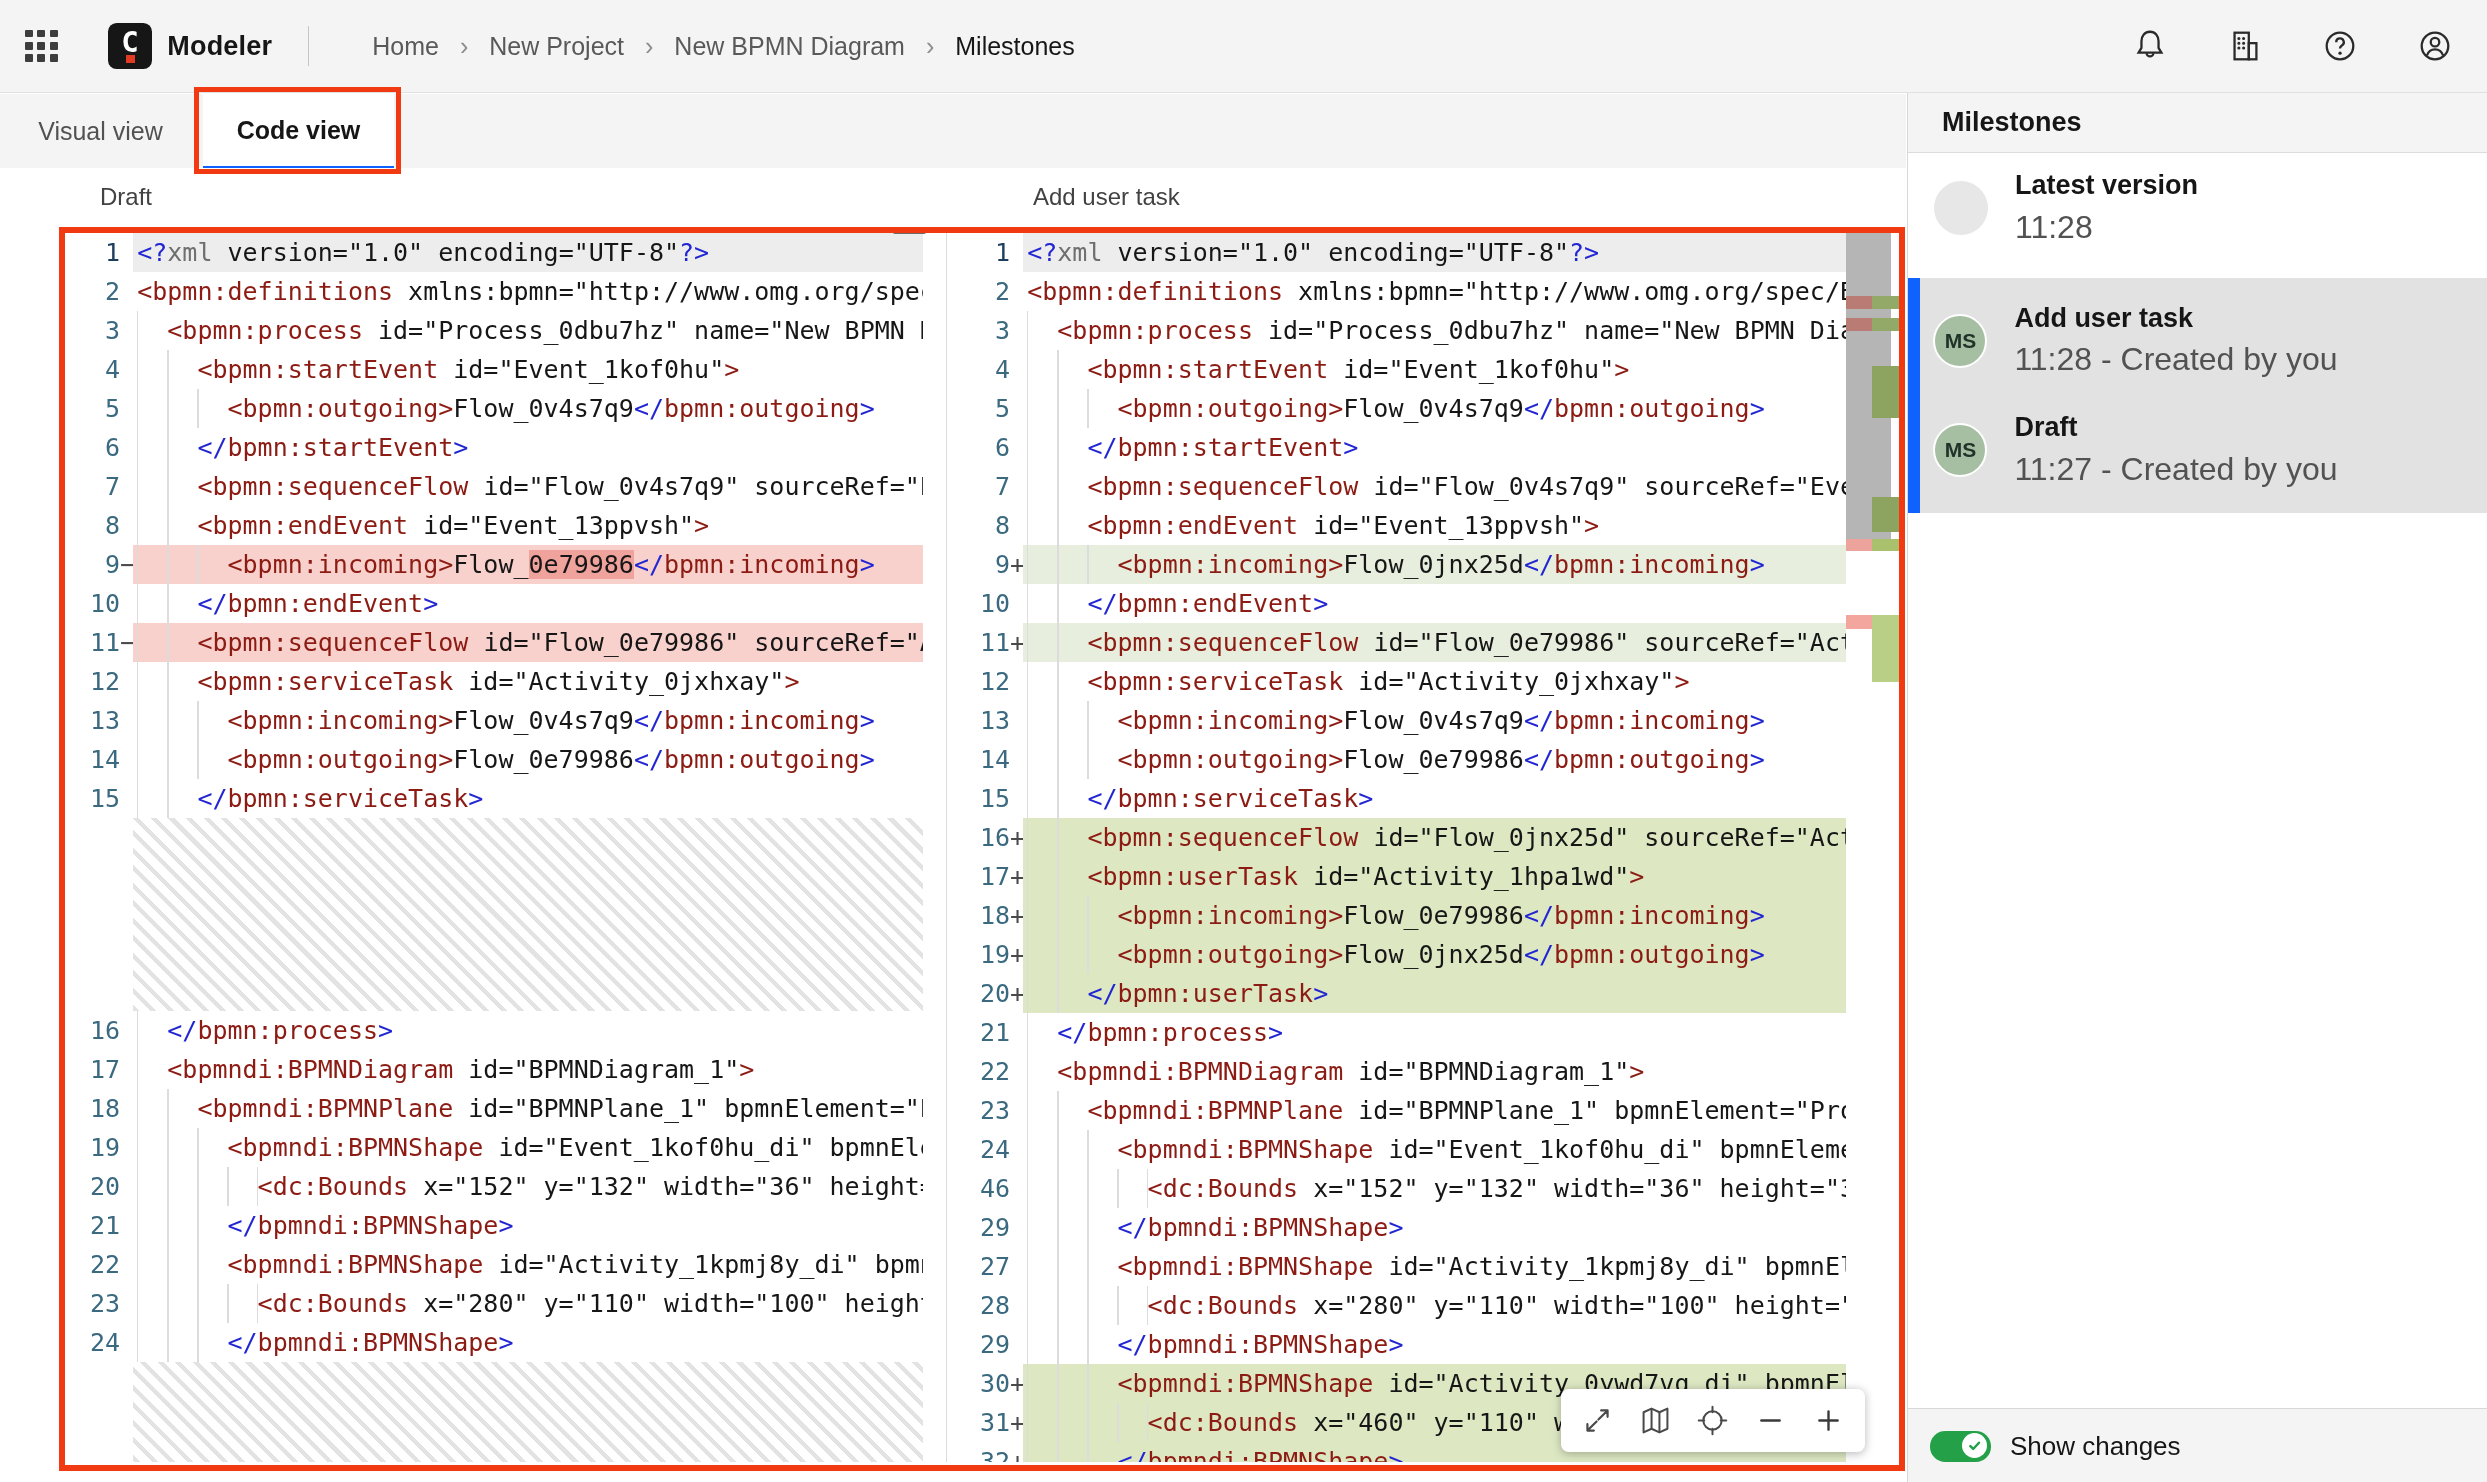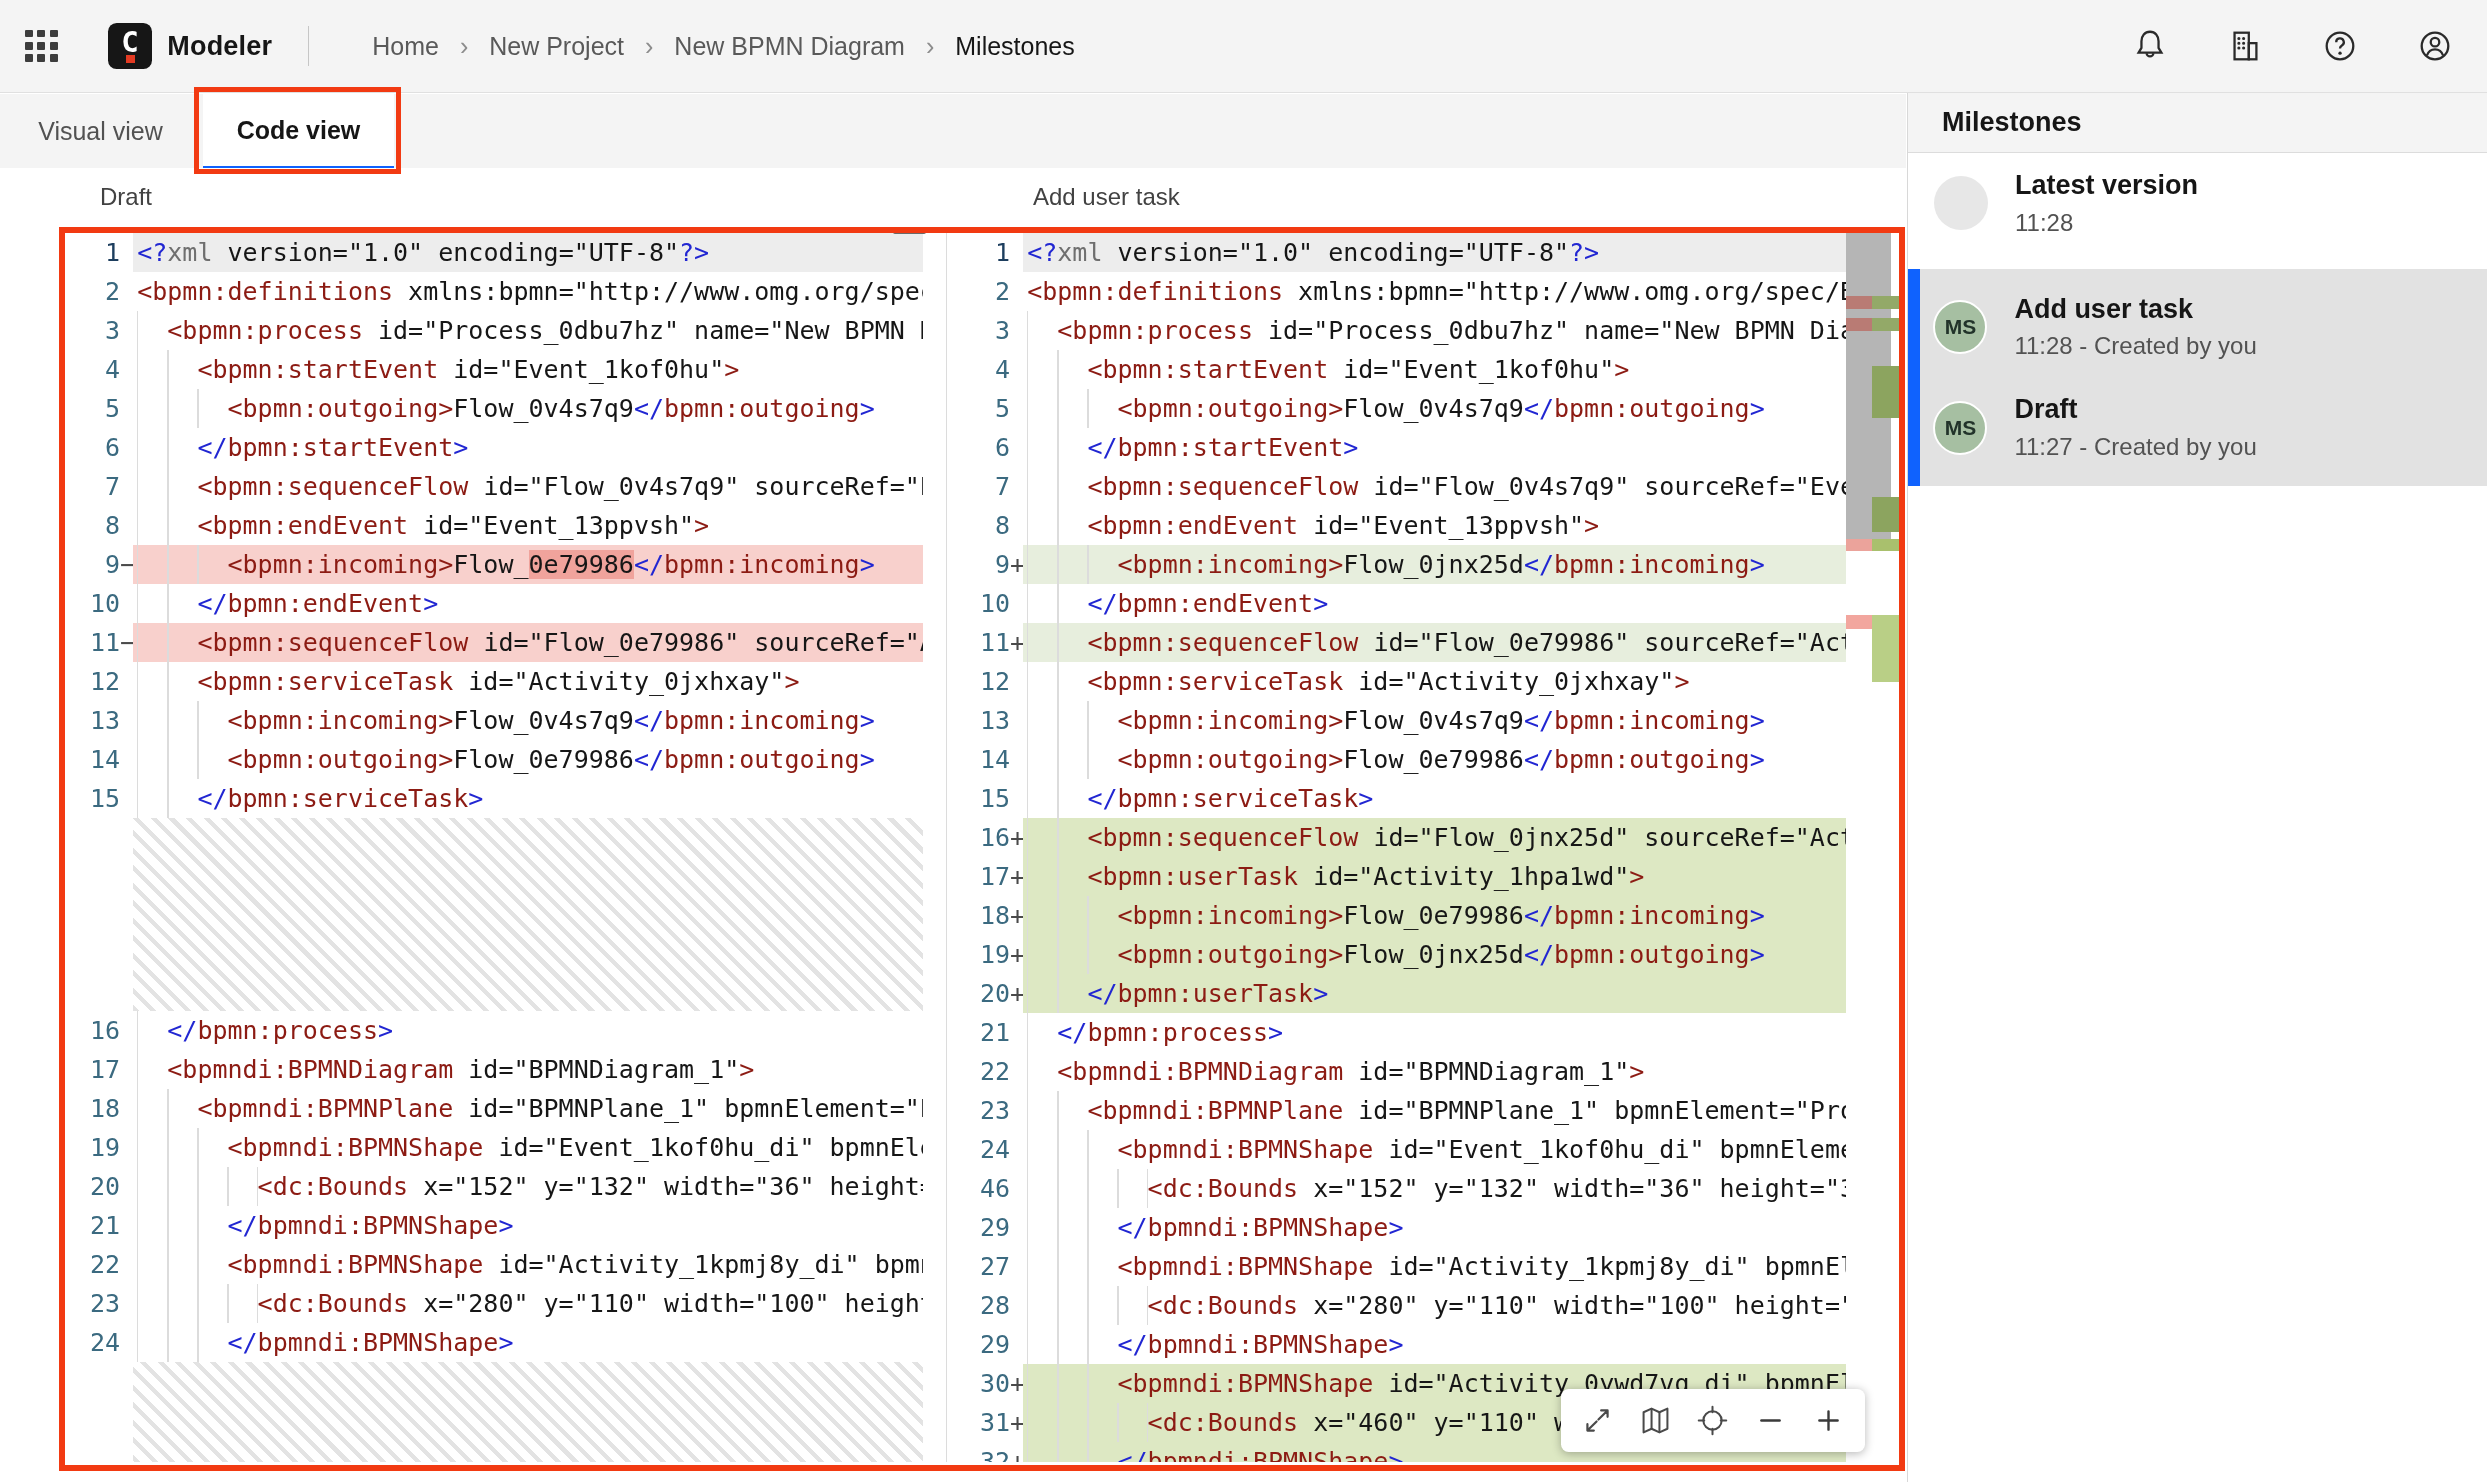--- a/index.html
+++ b/index.html
@@ -79,21 +79,21 @@
            align-items:center;box-sizing:border-box}
   .rp-title{font-size:27px;font-weight:700;margin-left:34px}
   .rp-sect{font-size:24px;color:#525252;margin:23px 0 0 26px}
   .ms-item{display:flex;align-items:center;padding:17px 0 17px 26px;cursor:pointer}
   .avatar{width:54px;height:54px;border-radius:50%;flex:none}
   .avatar.plain{background:#e7e7e7}
   .avatar.ms{background:#a6bfa2;border:2.9px solid #fff;box-sizing:border-box;display:flex;
              align-items:center;justify-content:center;font-size:21px;font-weight:700;color:#22332a}
   .ms-txt{margin-left:27px}
   .ms-title{font-size:27px;font-weight:700;color:#161616}
-  .ms-meta{font-size:24px;color:#525252;margin-top:7.7px}
+  .ms-meta{font-size:32px;color:#525252;margin-top:7.7px}
   .sel-block{background:#e2e2e2;border-left:12.4px solid #0f62fe;margin-top:15.3px;padding:7.7px 0}
   .sel-block .ms-item{padding-left:13.4px}
   .rp-bottom{position:absolute;left:0;bottom:0;width:100%;height:75px;background:#f4f4f4;
              border-top:1px solid #d8d8d8;display:flex;align-items:center;box-sizing:border-box}
   .toggle{width:61px;height:31px;border-radius:15.3px;background:#24a148;position:relative;
           margin-left:22px;cursor:pointer;flex:none}
   .toggle .knob{position:absolute;right:3.8px;top:2.9px;width:25px;height:25px;border-radius:50%;
                 background:#fff;display:flex;align-items:center;justify-content:center}
   .toggle-label{font-size:26px;margin-left:19px}
 </style>
@@ -298,14 +298,24 @@
         </div>
       </div>
       <div class="ms-item">
         <div class="avatar ms">MS</div>
         <div class="ms-txt">
           <div class="ms-title">Draft</div>
           <div class="ms-meta">11:27 - Created by you</div>
         </div>
       </div>
     </div>
+  <div class="rp-bottom">
+    <div class="toggle">
+      <div class="knob">
+        <svg viewBox="0 0 16 16" width="15.3" height="15.3" fill="none" stroke="#24a148" stroke-width="2.6" stroke-linecap="round" stroke-linejoin="round">
+          <path d="M3.5 8.5 6.5 11.5 12.5 5"></path>
+        </svg>
+      </div>
+    </div>
+    <div class="toggle-label">Show changes</div>
+  </div>
 </aside>
 
 
 </body></html>

